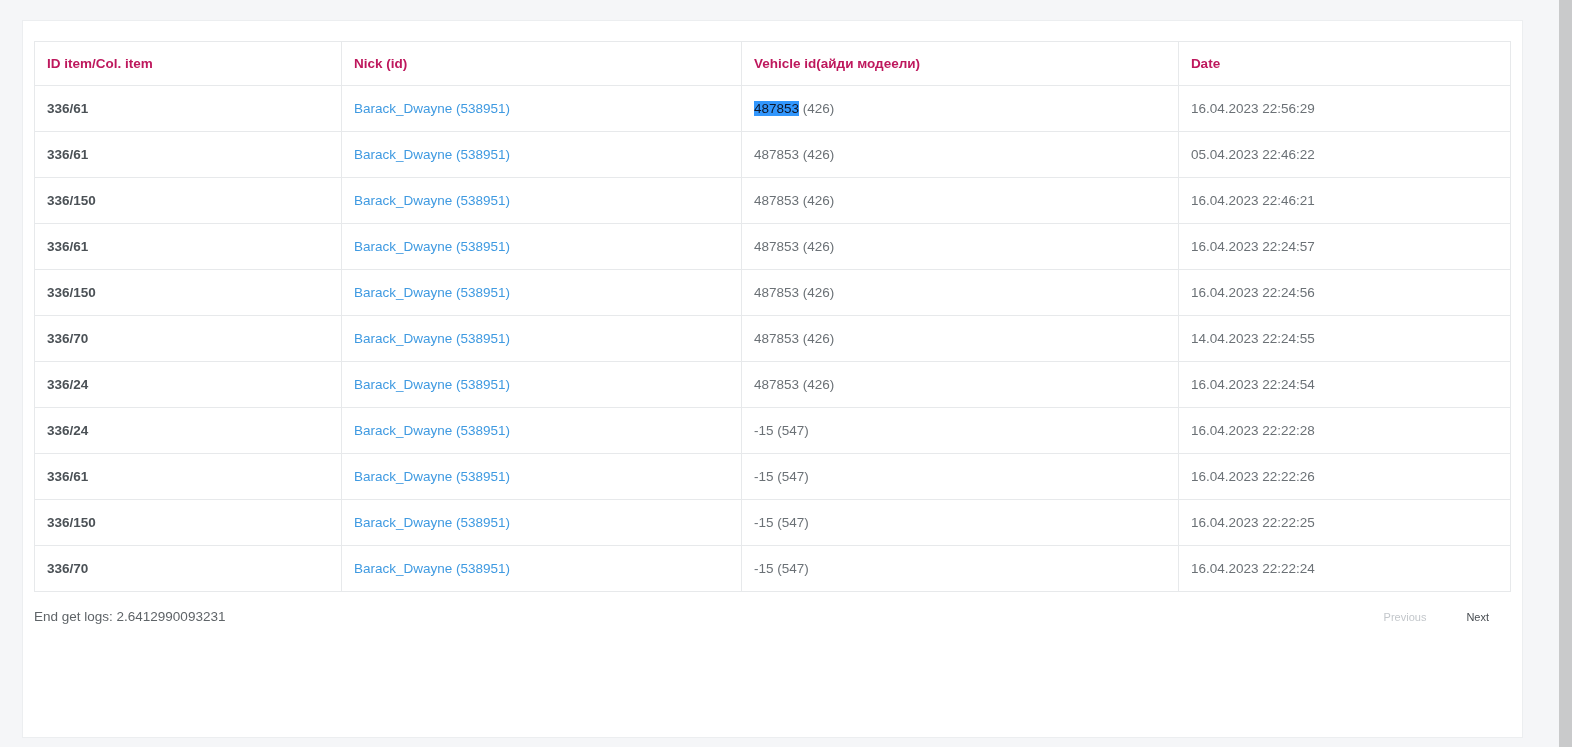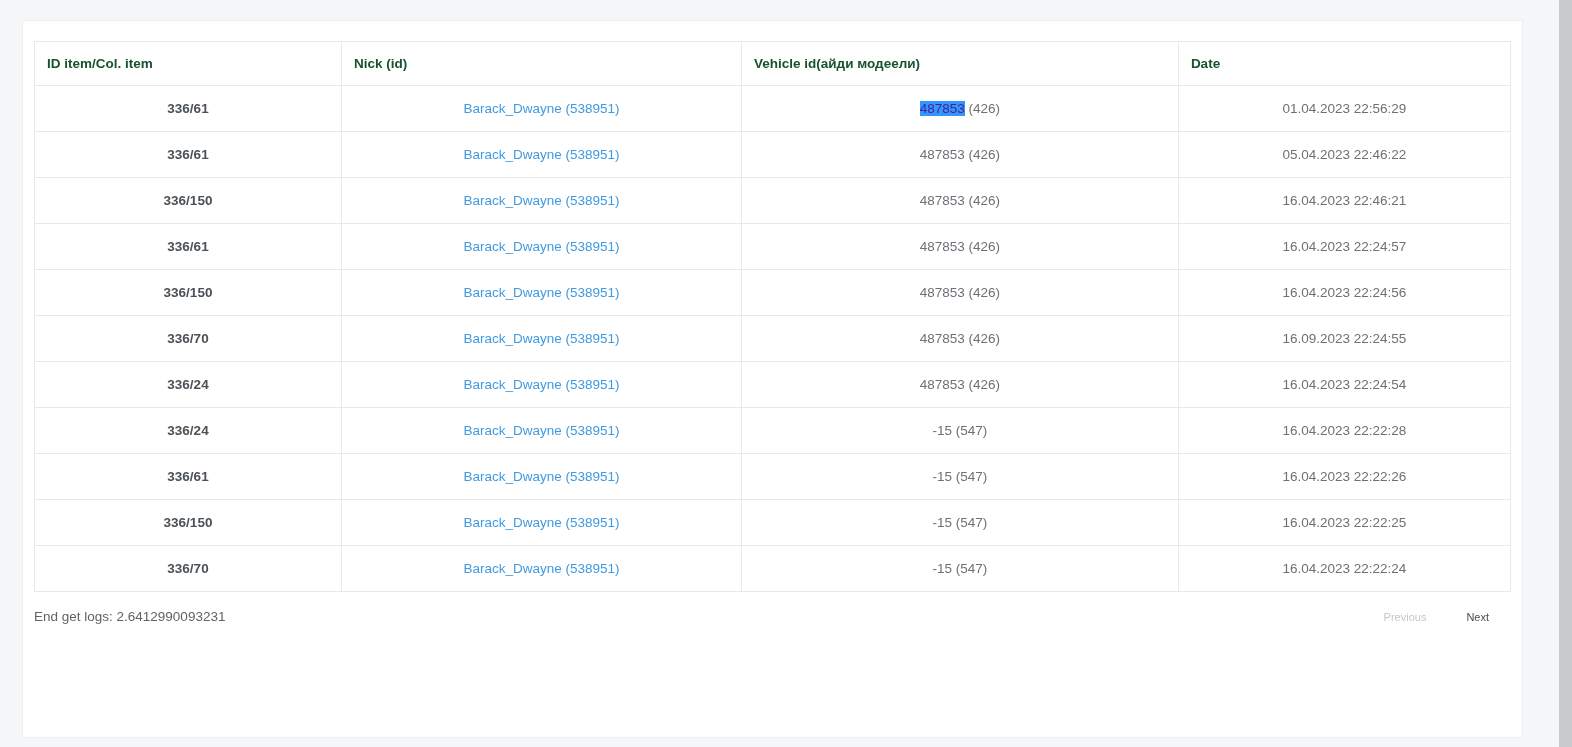--- a/index.html
+++ b/index.html
@@ -53,26 +53,26 @@
     padding: 0 12px;
     text-align: left;
     vertical-align: middle;
     font-size: 13.5px;
     overflow: hidden;
     white-space: nowrap;
   }
   .logs-table th {
     height: 44px;
     font-weight: 700;
-    color: #14532d;
+    color: #be185d;
   }
-  .logs-table td { height: 46px; color: #6b7176; text-align: center; }
+  .logs-table td { height: 46px; color: #6b7176; }
   td.cell-item { font-weight: 700; color: #4b5156; }
   a.player-link { color: #3f9ae1; text-decoration: none; cursor: pointer; }
-  .selected-text { background: #3297fd; color: #4c1d95; }
+  .selected-text { background: #3297fd; color: #0f172a; }
   .footer {
     margin-top: 17px;
     display: flex;
     justify-content: space-between;
     align-items: center;
     gap: 48px;
   }
   .status-text { font-size: 13.5px; color: #5f6468; }
   .pagination { display: flex; gap: 40px; margin-right: 22px; font-size: 11px; }
   .page-prev { color: #c3c7cb; cursor: default; }
@@ -98,21 +98,21 @@
           <th>Nick (id)</th>
           <th>Vehicle id(айди модеели)</th>
           <th>Date</th>
         </tr>
       </thead>
       <tbody id="rows">
           <tr>
             <td class="cell-item">336/61</td>
             <td><a class="player-link">Barack_Dwayne (538951)</a></td>
             <td><span class="selected-text">487853</span> (426)</td>
-            <td>01.04.2023 22:56:29</td>
+            <td>16.04.2023 22:56:29</td>
           </tr>
           <tr>
             <td class="cell-item">336/61</td>
             <td><a class="player-link">Barack_Dwayne (538951)</a></td>
             <td>487853 (426)</td>
             <td>05.04.2023 22:46:22</td>
           </tr>
           <tr>
             <td class="cell-item">336/150</td>
             <td><a class="player-link">Barack_Dwayne (538951)</a></td>
@@ -128,21 +128,21 @@
           <tr>
             <td class="cell-item">336/150</td>
             <td><a class="player-link">Barack_Dwayne (538951)</a></td>
             <td>487853 (426)</td>
             <td>16.04.2023 22:24:56</td>
           </tr>
           <tr>
             <td class="cell-item">336/70</td>
             <td><a class="player-link">Barack_Dwayne (538951)</a></td>
             <td>487853 (426)</td>
-            <td>16.09.2023 22:24:55</td>
+            <td>14.04.2023 22:24:55</td>
           </tr>
           <tr>
             <td class="cell-item">336/24</td>
             <td><a class="player-link">Barack_Dwayne (538951)</a></td>
             <td>487853 (426)</td>
             <td>16.04.2023 22:24:54</td>
           </tr>
           <tr>
             <td class="cell-item">336/24</td>
             <td><a class="player-link">Barack_Dwayne (538951)</a></td>

